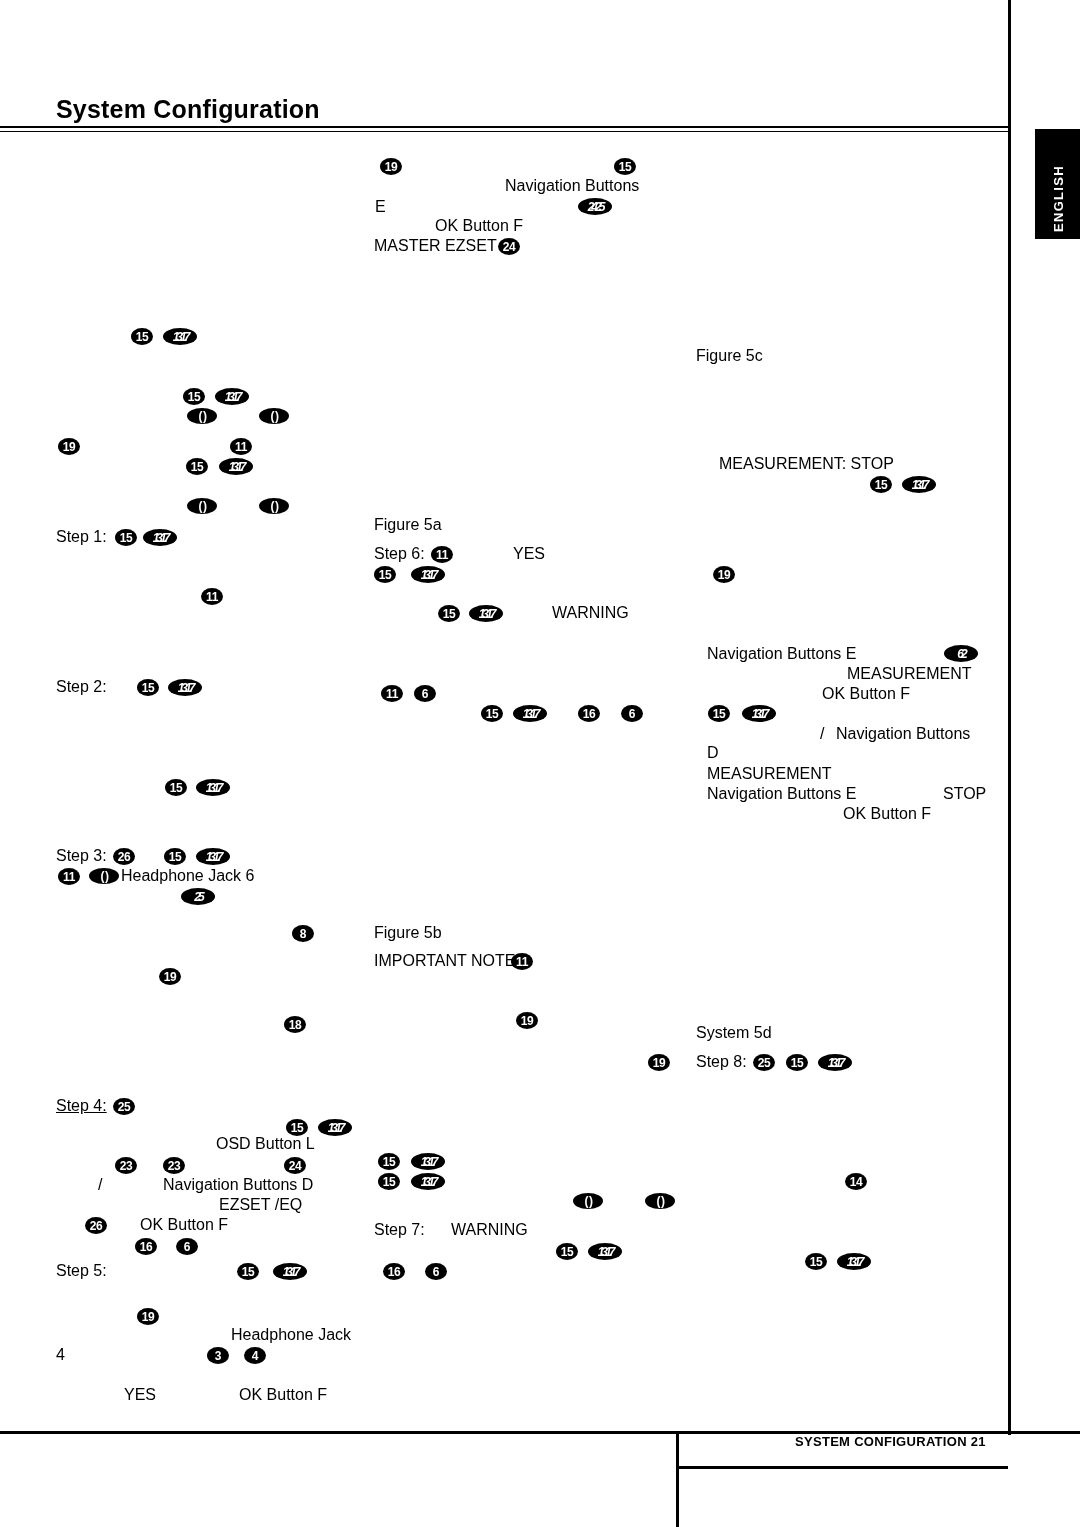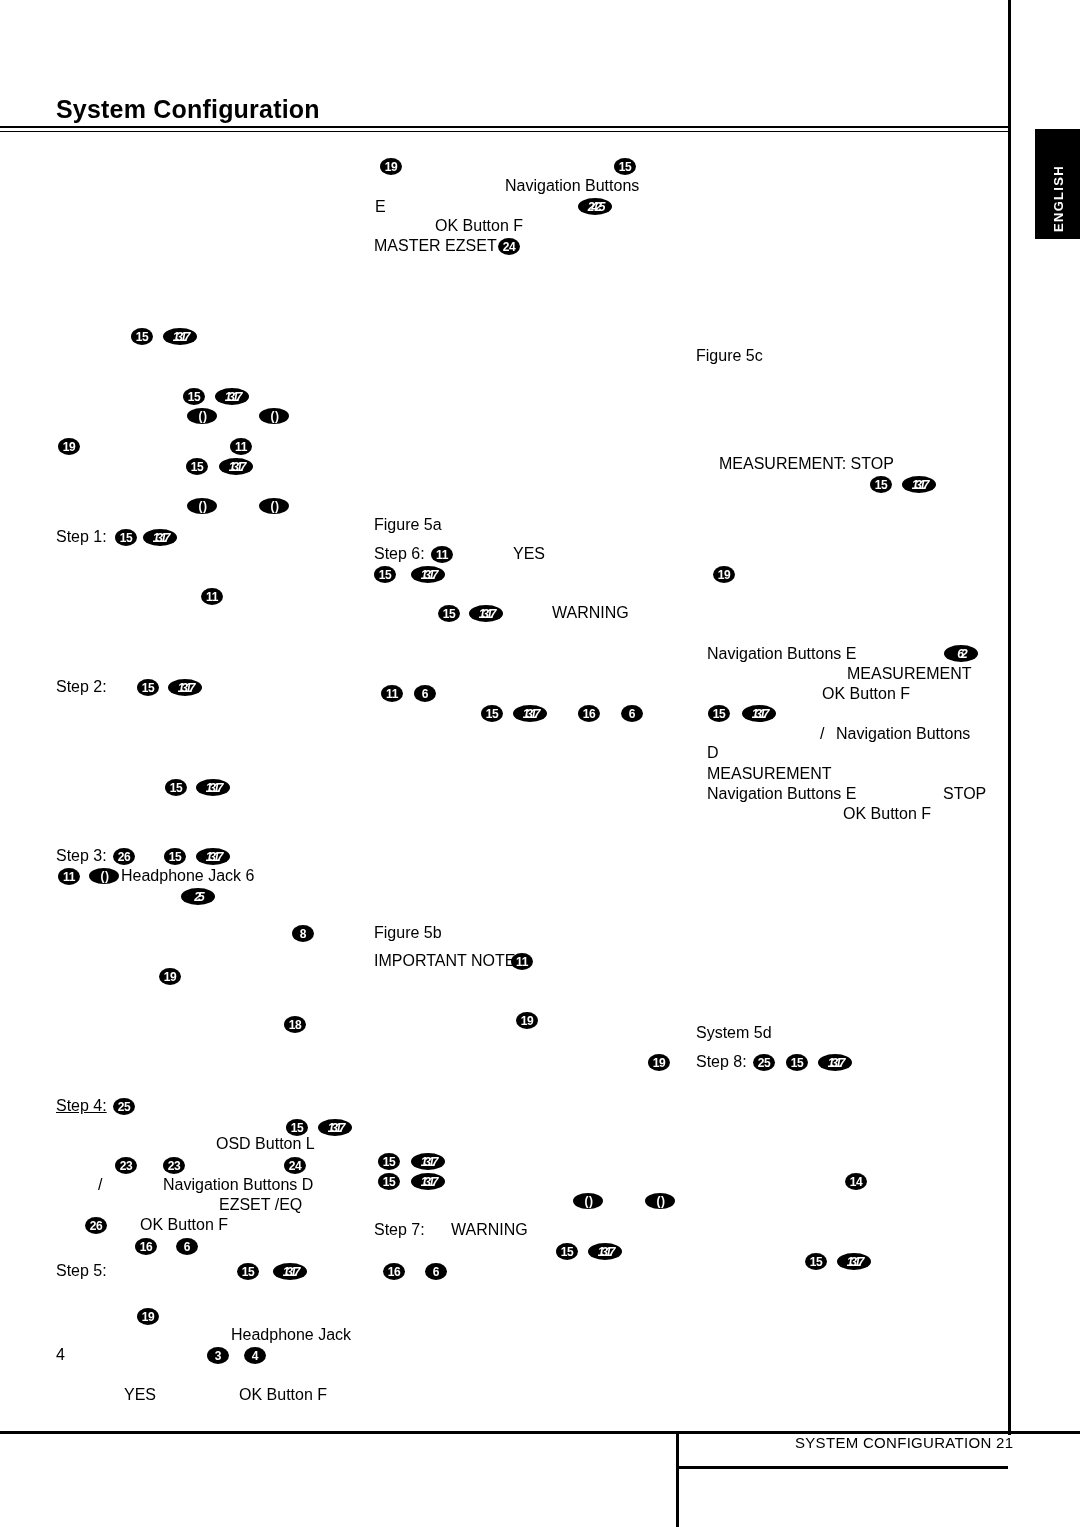--- a/index.html
+++ b/index.html
@@ -96,22 +96,22 @@
     position: absolute;
     left: 16px;
     top: 103px;
   }
 
   
   #footer-text {
     position: absolute;
     left: 795px;
     top: 1434px;
-    font-size: 15px;
-    font-weight: normal;
+    font-size: 13px;
+    font-weight: bold;
     letter-spacing: 0.3px;
     white-space: nowrap;
   }
 
   
   .frag {
     position: absolute;
     font-size: 16px;
     white-space: nowrap;
     line-height: 1;

